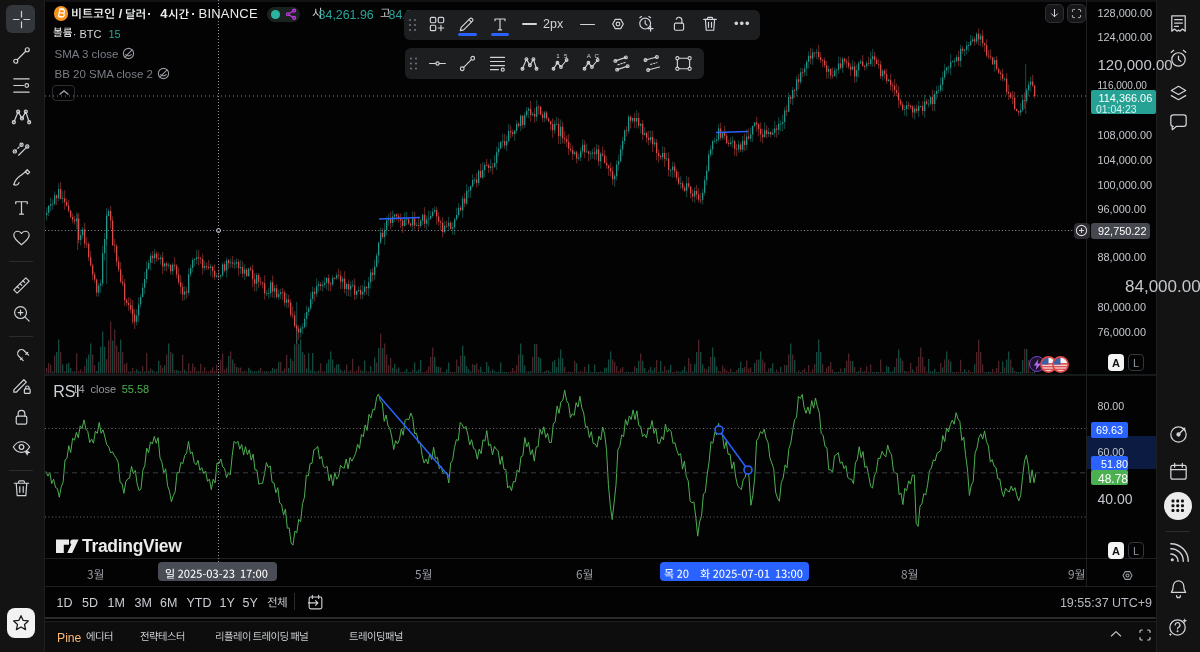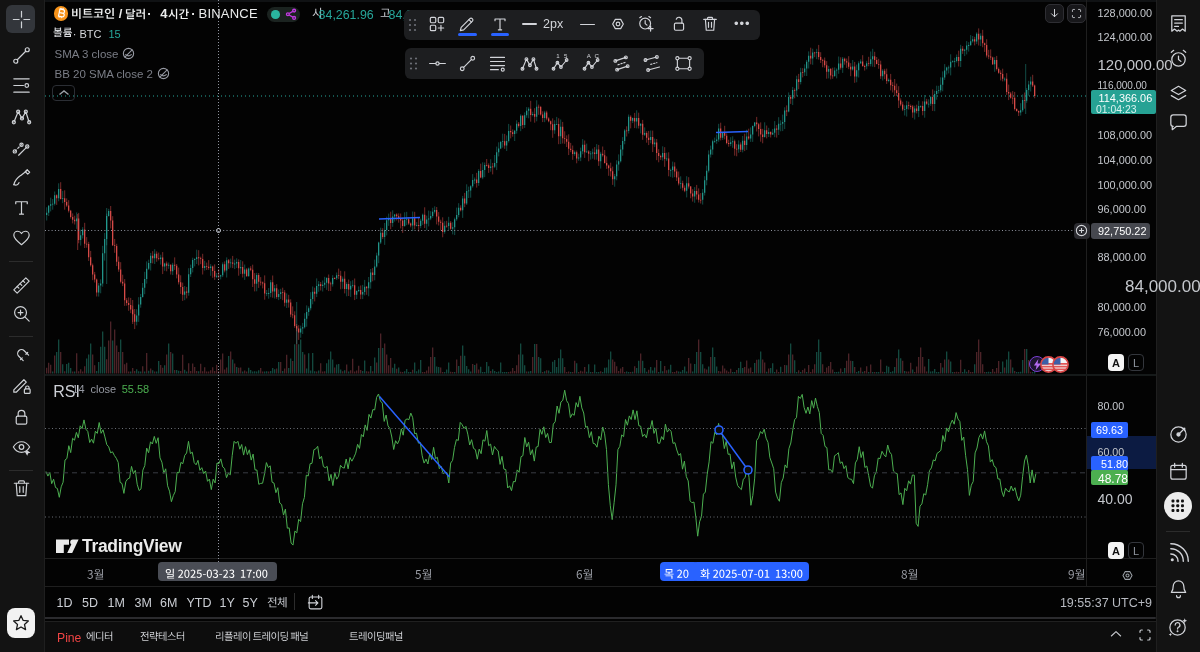--- a/index.html
+++ b/index.html
@@ -456,21 +456,21 @@
     <svg style="position:absolute;left:267px;top:593.1px" width="22" height="20" viewBox="0 0 22 20">
       <path transform="translate(0 13.5)" d="M6.1 -6.7H8.8V-5.9H6.1ZM8.2 -9.6H9.2V-1.9H8.2ZM2.5 -0.1H9.5V0.7H2.5ZM2.5 -2.6H3.5V0.3H2.5ZM3.3 -8.3H4.0V-7.4Q4.0 -6.5 3.7 -5.6Q3.3 -4.8 2.6 -4.2Q2.0 -3.6 1.1 -3.2L0.6 -4.0Q1.2 -4.2 1.7 -4.6Q2.2 -4.9 2.5 -5.4Q2.9 -5.8 3.1 -6.3Q3.3 -6.9 3.3 -7.4ZM3.4 -8.3H4.2V-7.4Q4.2 -6.8 4.5 -6.1Q4.9 -5.5 5.4 -5.0Q6.0 -4.5 6.8 -4.2L6.3 -3.5Q5.4 -3.8 4.8 -4.4Q4.1 -5.0 3.8 -5.8Q3.4 -6.6 3.4 -7.4ZM0.9 -8.7H6.5V-7.9H0.9Z M14.8 -5.4H16.8V-4.7H14.8ZM12.7 -6.9H13.4V-6.4Q13.4 -5.6 13.3 -4.8Q13.1 -4.1 12.8 -3.4Q12.5 -2.7 12.1 -2.1Q11.6 -1.6 11.0 -1.2L10.5 -2.0Q11.0 -2.3 11.4 -2.8Q11.8 -3.2 12.1 -3.8Q12.4 -4.4 12.5 -5.1Q12.7 -5.7 12.7 -6.4ZM12.9 -6.9H13.6V-6.4Q13.6 -5.7 13.8 -5.1Q13.9 -4.5 14.2 -3.9Q14.5 -3.4 14.9 -2.9Q15.3 -2.5 15.9 -2.2L15.3 -1.5Q14.5 -1.9 14.0 -2.7Q13.4 -3.4 13.2 -4.4Q12.9 -5.3 12.9 -6.4ZM10.7 -7.7H15.5V-6.9H10.7ZM12.7 -9.2H13.6V-7.1H12.7ZM18.5 -9.6H19.5V0.9H18.5ZM16.4 -9.3H17.3V0.4H16.4Z" fill="#cbced4"></path>
     </svg>
     <div class="abs" style="left:294px;top:593px;width:1px;height:17px;background:#2c2c2c"></div>
     <svg style="position:absolute;left:305.5px;top:593.0px" width="19" height="19" viewBox="0 0 24 24" fill="none" stroke="#d2d4d9" stroke-width="1.4" stroke-linecap="round" stroke-linejoin="round">
       <rect x="4" y="5" width="16" height="15" rx="2"></rect>
       <path d="M8 3v4M16 3v4"></path>
       <path d="M3 12.5h12M12 9.5l3 3-3 3"></path>
     </svg>
     <div class="txt" style="left:1032px;top:595.5px;width:120px;text-align:right;font-size:12.5px;color:#b7bac1">19:55:37 UTC+9</div>
-    <div class="txt" style="left:57px;top:630.5px;font-size:12.2px;color:#ef4444">Pine</div>
+    <div class="txt" style="left:57px;top:630.5px;font-size:12.2px;color:#fdba74">Pine</div>
     <svg style="position:absolute;left:85.5px;top:628.4px" width="29" height="18" viewBox="0 0 29 18">
       <path transform="translate(0 12.1)" d="M4.3 -4.9H6.1V-4.2H4.3ZM7.7 -8.6H8.5V0.8H7.7ZM5.8 -8.4H6.6V0.3H5.8ZM2.6 -7.8Q3.2 -7.8 3.7 -7.4Q4.1 -7.0 4.4 -6.3Q4.6 -5.5 4.6 -4.5Q4.6 -3.5 4.4 -2.8Q4.1 -2.1 3.7 -1.7Q3.2 -1.3 2.6 -1.3Q2.0 -1.3 1.6 -1.7Q1.1 -2.1 0.9 -2.8Q0.6 -3.5 0.6 -4.5Q0.6 -5.5 0.9 -6.3Q1.1 -7.0 1.6 -7.4Q2.0 -7.8 2.6 -7.8ZM2.6 -7.0Q2.3 -7.0 2.0 -6.7Q1.7 -6.4 1.6 -5.9Q1.4 -5.3 1.4 -4.5Q1.4 -3.8 1.6 -3.2Q1.7 -2.7 2.0 -2.4Q2.3 -2.1 2.6 -2.1Q3.0 -2.1 3.3 -2.4Q3.6 -2.7 3.7 -3.2Q3.8 -3.8 3.8 -4.5Q3.8 -5.3 3.7 -5.9Q3.6 -6.4 3.3 -6.7Q3.0 -7.0 2.6 -7.0Z M16.3 -8.6H17.2V0.8H16.3ZM10.1 -2.2H10.9Q11.8 -2.2 12.5 -2.3Q13.3 -2.3 14.0 -2.4Q14.6 -2.4 15.3 -2.6L15.4 -1.8Q14.7 -1.7 14.0 -1.6Q13.3 -1.6 12.6 -1.5Q11.8 -1.5 10.9 -1.5H10.1ZM10.1 -7.7H14.5V-7.0H11.0V-2.0H10.1Z M25.3 -8.6H26.2V0.8H25.3ZM23.4 -5.1H25.5V-4.3H23.4ZM18.9 -2.2H19.6Q20.5 -2.2 21.2 -2.2Q21.9 -2.2 22.5 -2.3Q23.1 -2.3 23.8 -2.4L23.9 -1.7Q23.2 -1.6 22.6 -1.6Q21.9 -1.5 21.2 -1.5Q20.5 -1.4 19.6 -1.4H18.9ZM18.9 -7.7H23.2V-7.0H19.7V-1.9H18.9ZM19.5 -5.1H22.8V-4.4H19.5Z" fill="#d6d8dc"></path>
     </svg>
     <svg style="position:absolute;left:140px;top:628.4px" width="47" height="18" viewBox="0 0 47 18">
       <path transform="translate(0 12.1)" d="M5.5 -6.0H7.9V-5.3H5.5ZM7.4 -8.6H8.3V-1.7H7.4ZM2.3 -0.1H8.5V0.6H2.3ZM2.3 -2.3H3.1V0.3H2.3ZM2.9 -7.4H3.6V-6.7Q3.6 -5.8 3.3 -5.1Q3.0 -4.3 2.4 -3.7Q1.8 -3.2 1.0 -2.9L0.5 -3.6Q1.1 -3.8 1.5 -4.1Q1.9 -4.4 2.3 -4.8Q2.6 -5.2 2.7 -5.7Q2.9 -6.2 2.9 -6.7ZM3.1 -7.4H3.8V-6.7Q3.8 -6.1 4.1 -5.5Q4.4 -4.9 4.9 -4.5Q5.4 -4.0 6.1 -3.8L5.6 -3.1Q4.9 -3.4 4.3 -3.9Q3.7 -4.5 3.4 -5.2Q3.1 -5.9 3.1 -6.7ZM0.8 -7.8H5.8V-7.1H0.8Z M16.5 -7.1H18.2V-6.4H16.5ZM16.5 -5.1H18.2V-4.4H16.5ZM9.9 -4.1H10.6Q11.5 -4.1 12.2 -4.1Q12.9 -4.1 13.6 -4.2Q14.3 -4.3 15.0 -4.4L15.1 -3.7Q14.4 -3.6 13.7 -3.5Q13.0 -3.4 12.2 -3.4Q11.5 -3.4 10.6 -3.4H9.9ZM9.9 -8.0H14.1V-5.4H10.7V-3.7H9.9V-6.1H13.3V-7.3H9.9ZM15.9 -8.6H16.8V-2.9H15.9ZM10.7 -2.4H16.8V0.8H15.9V-1.7H10.7Z M22.4 -5.0H24.1V-4.3H22.4ZM18.8 -2.2H19.4Q20.1 -2.2 20.7 -2.2Q21.3 -2.2 21.7 -2.2Q22.2 -2.3 22.8 -2.4L22.8 -1.7Q22.3 -1.6 21.8 -1.5Q21.3 -1.5 20.7 -1.5Q20.1 -1.5 19.4 -1.5H18.8ZM18.8 -7.5H22.3V-6.8H19.6V-1.9H18.8ZM19.4 -4.9H21.9V-4.2H19.4ZM25.6 -8.6H26.4V0.8H25.6ZM23.7 -8.4H24.5V0.3H23.7Z M31.2 -8.0H31.9V-7.2Q31.9 -6.6 31.7 -6.1Q31.5 -5.5 31.2 -5.0Q30.8 -4.6 30.3 -4.2Q29.8 -3.8 29.3 -3.6Q28.7 -3.3 28.2 -3.2L27.8 -3.9Q28.3 -4.0 28.8 -4.2Q29.3 -4.4 29.7 -4.7Q30.1 -5.1 30.5 -5.5Q30.8 -5.8 31.0 -6.3Q31.2 -6.8 31.2 -7.2ZM31.4 -8.0H32.1V-7.2Q32.1 -6.8 32.3 -6.3Q32.5 -5.8 32.8 -5.4Q33.2 -5.1 33.6 -4.7Q34.0 -4.4 34.5 -4.2Q35.0 -4.0 35.5 -3.9L35.1 -3.2Q34.6 -3.3 34.0 -3.6Q33.5 -3.8 33.0 -4.2Q32.5 -4.6 32.1 -5.0Q31.8 -5.5 31.6 -6.1Q31.4 -6.6 31.4 -7.2ZM27.4 -1.2H35.9V-0.5H27.4Z M43.3 -8.6H44.1V0.8H43.3ZM41.3 -5.1H43.4V-4.3H41.3ZM36.8 -2.2H37.5Q38.4 -2.2 39.1 -2.2Q39.8 -2.2 40.5 -2.3Q41.1 -2.3 41.7 -2.4L41.8 -1.7Q41.2 -1.6 40.5 -1.6Q39.9 -1.5 39.2 -1.5Q38.4 -1.4 37.5 -1.4H36.8ZM36.8 -7.7H41.2V-7.0H37.7V-1.9H36.8ZM37.5 -5.1H40.8V-4.4H37.5Z" fill="#d6d8dc"></path>
     </svg>
     <svg style="position:absolute;left:215px;top:628.4px" width="96" height="18" viewBox="0 0 96 18">
       <path transform="translate(0 12.1)" d="M7.4 -8.6H8.2V0.8H7.4ZM1.1 -2.2H1.8Q2.6 -2.2 3.4 -2.2Q4.1 -2.2 4.9 -2.3Q5.7 -2.4 6.5 -2.5L6.6 -1.8Q5.3 -1.6 4.2 -1.5Q3.1 -1.5 1.8 -1.5H1.1ZM1.0 -7.7H5.4V-4.4H1.9V-1.9H1.1V-5.1H4.5V-7.0H1.0Z M10.3 -8.3H17.2V-7.6H10.3ZM10.3 -5.9H17.1V-5.2H10.3ZM11.7 -8.1H12.6V-5.4H11.7ZM14.9 -8.1H15.8V-5.4H14.9ZM9.5 -4.4H18.0V-3.7H9.5ZM10.5 -2.9H16.9V-0.8H11.4V0.3H10.5V-1.4H16.0V-2.2H10.5ZM10.5 0.0H17.2V0.7H10.5Z M18.8 -2.2H19.4Q20.2 -2.2 21.1 -2.3Q21.9 -2.3 22.9 -2.5L23.0 -1.8Q22.0 -1.6 21.1 -1.6Q20.3 -1.5 19.4 -1.5H18.8ZM18.7 -7.6H22.1V-4.3H19.6V-1.9H18.8V-5.0H21.3V-6.9H18.7ZM25.6 -8.6H26.4V0.8H25.6ZM22.5 -5.2H24.1V-4.5H22.5ZM23.7 -8.4H24.5V0.3H23.7Z M34.3 -8.6H35.1V0.8H34.3ZM30.2 -7.9Q30.9 -7.9 31.4 -7.5Q31.9 -7.1 32.2 -6.3Q32.5 -5.6 32.5 -4.6Q32.5 -3.6 32.2 -2.9Q31.9 -2.1 31.4 -1.7Q30.9 -1.3 30.2 -1.3Q29.5 -1.3 28.9 -1.7Q28.4 -2.1 28.1 -2.9Q27.8 -3.6 27.8 -4.6Q27.8 -5.6 28.1 -6.3Q28.4 -7.1 28.9 -7.5Q29.5 -7.9 30.2 -7.9ZM30.2 -7.1Q29.7 -7.1 29.3 -6.8Q29.0 -6.5 28.8 -5.9Q28.6 -5.4 28.6 -4.6Q28.6 -3.8 28.8 -3.3Q29.0 -2.7 29.3 -2.4Q29.7 -2.1 30.2 -2.1Q30.6 -2.1 31.0 -2.4Q31.3 -2.7 31.5 -3.3Q31.7 -3.8 31.7 -4.6Q31.7 -5.4 31.5 -5.9Q31.3 -6.5 31.0 -6.8Q30.6 -7.1 30.2 -7.1Z M39.2 -3.5H45.7V-2.8H39.2ZM38.1 -1.1H46.6V-0.4H38.1ZM39.2 -7.8H45.6V-7.1H40.1V-3.3H39.2ZM39.8 -5.7H45.4V-5.0H39.8Z M47.4 -2.2H48.0Q48.9 -2.2 49.7 -2.3Q50.5 -2.3 51.5 -2.5L51.6 -1.8Q50.6 -1.6 49.8 -1.6Q48.9 -1.5 48.0 -1.5H47.4ZM47.4 -7.6H50.7V-4.3H48.2V-1.9H47.4V-5.0H49.9V-6.9H47.4ZM54.2 -8.6H55.1V0.8H54.2ZM51.2 -5.2H52.7V-4.5H51.2ZM52.3 -8.4H53.1V0.3H52.3Z M62.9 -8.6H63.7V0.8H62.9ZM58.8 -7.9Q59.5 -7.9 60.0 -7.5Q60.6 -7.1 60.9 -6.3Q61.2 -5.6 61.2 -4.6Q61.2 -3.6 60.9 -2.9Q60.6 -2.1 60.0 -1.7Q59.5 -1.3 58.8 -1.3Q58.1 -1.3 57.6 -1.7Q57.0 -2.1 56.7 -2.9Q56.4 -3.6 56.4 -4.6Q56.4 -5.6 56.7 -6.3Q57.0 -7.1 57.6 -7.5Q58.1 -7.9 58.8 -7.9ZM58.8 -7.1Q58.3 -7.1 58.0 -6.8Q57.6 -6.5 57.4 -5.9Q57.2 -5.4 57.2 -4.6Q57.2 -3.8 57.4 -3.3Q57.6 -2.7 58.0 -2.4Q58.3 -2.1 58.8 -2.1Q59.2 -2.1 59.6 -2.4Q60.0 -2.7 60.1 -3.3Q60.3 -3.8 60.3 -4.6Q60.3 -5.4 60.1 -5.9Q60.0 -6.5 59.6 -6.8Q59.2 -7.1 58.8 -7.1Z M71.9 -8.6H72.7V-2.8H71.9ZM65.6 -4.4H66.4Q67.4 -4.4 68.2 -4.5Q68.9 -4.5 69.6 -4.6Q70.3 -4.6 70.9 -4.8L71.0 -4.1Q70.3 -3.9 69.7 -3.9Q69.0 -3.8 68.2 -3.8Q67.4 -3.7 66.4 -3.7H65.6ZM65.6 -7.9H70.0V-7.2H66.5V-4.1H65.6ZM69.6 -2.8Q70.6 -2.8 71.3 -2.6Q72.0 -2.4 72.4 -2.0Q72.8 -1.6 72.8 -1.0Q72.8 -0.4 72.4 -0.0Q72.0 0.4 71.3 0.6Q70.6 0.8 69.6 0.8Q68.6 0.8 67.9 0.6Q67.2 0.4 66.8 -0.0Q66.5 -0.4 66.5 -1.0Q66.5 -1.6 66.8 -2.0Q67.2 -2.4 67.9 -2.6Q68.6 -2.8 69.6 -2.8ZM69.6 -2.1Q68.9 -2.1 68.4 -2.0Q67.9 -1.9 67.6 -1.6Q67.3 -1.4 67.3 -1.0Q67.3 -0.7 67.6 -0.4Q67.9 -0.2 68.4 -0.0Q68.9 0.1 69.6 0.1Q70.3 0.1 70.8 -0.0Q71.4 -0.2 71.6 -0.4Q71.9 -0.7 71.9 -1.0Q71.9 -1.4 71.6 -1.6Q71.4 -1.9 70.8 -2.0Q70.3 -2.1 69.6 -2.1Z M82.9 -8.6H83.7V0.8H82.9ZM81.4 -4.8H83.2V-4.1H81.4ZM80.8 -8.4H81.7V0.3H80.8ZM75.8 -7.4H80.2V-6.7H75.8ZM75.7 -1.5 75.6 -2.2Q76.1 -2.2 76.7 -2.2Q77.3 -2.3 77.9 -2.3Q78.5 -2.3 79.2 -2.3Q79.8 -2.4 80.3 -2.5L80.4 -1.8Q79.7 -1.7 78.8 -1.6Q78.0 -1.5 77.1 -1.5Q76.3 -1.5 75.7 -1.5ZM76.6 -7.0H77.4V-2.0H76.6ZM78.6 -7.0H79.4V-2.0H78.6Z M85.2 -8.2H86.1V-4.4H85.2ZM85.2 -4.9H86.0Q86.7 -4.9 87.4 -4.9Q88.1 -4.9 88.8 -5.0Q89.4 -5.1 90.1 -5.2L90.2 -4.5Q89.5 -4.4 88.8 -4.3Q88.1 -4.2 87.4 -4.2Q86.7 -4.1 86.0 -4.1H85.2ZM88.9 -7.0H91.8V-6.3H88.9ZM91.6 -8.6H92.4V-3.7H91.6ZM86.4 -3.3H92.4V-1.0H87.3V0.4H86.4V-1.7H91.6V-2.6H86.4ZM86.4 -0.0H92.8V0.7H86.4Z" fill="#d6d8dc"></path>
     </svg>
     <svg style="position:absolute;left:349px;top:628.4px" width="56" height="18" viewBox="0 0 56 18">

